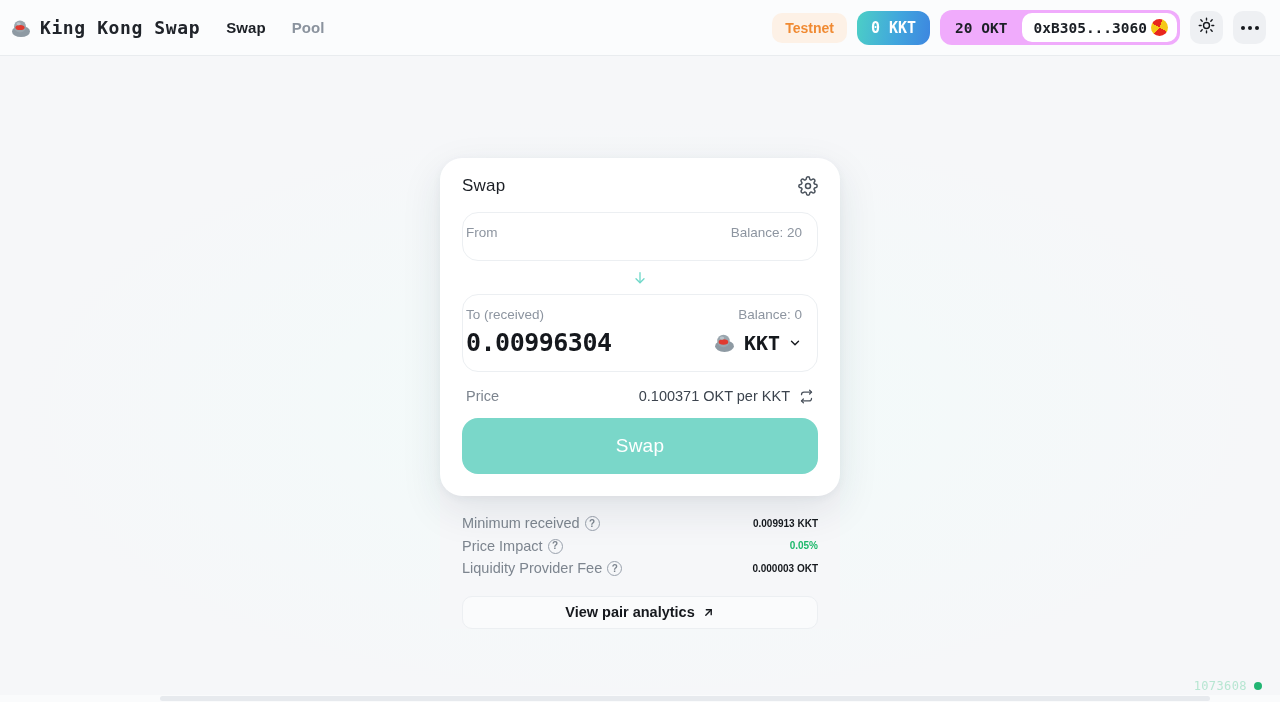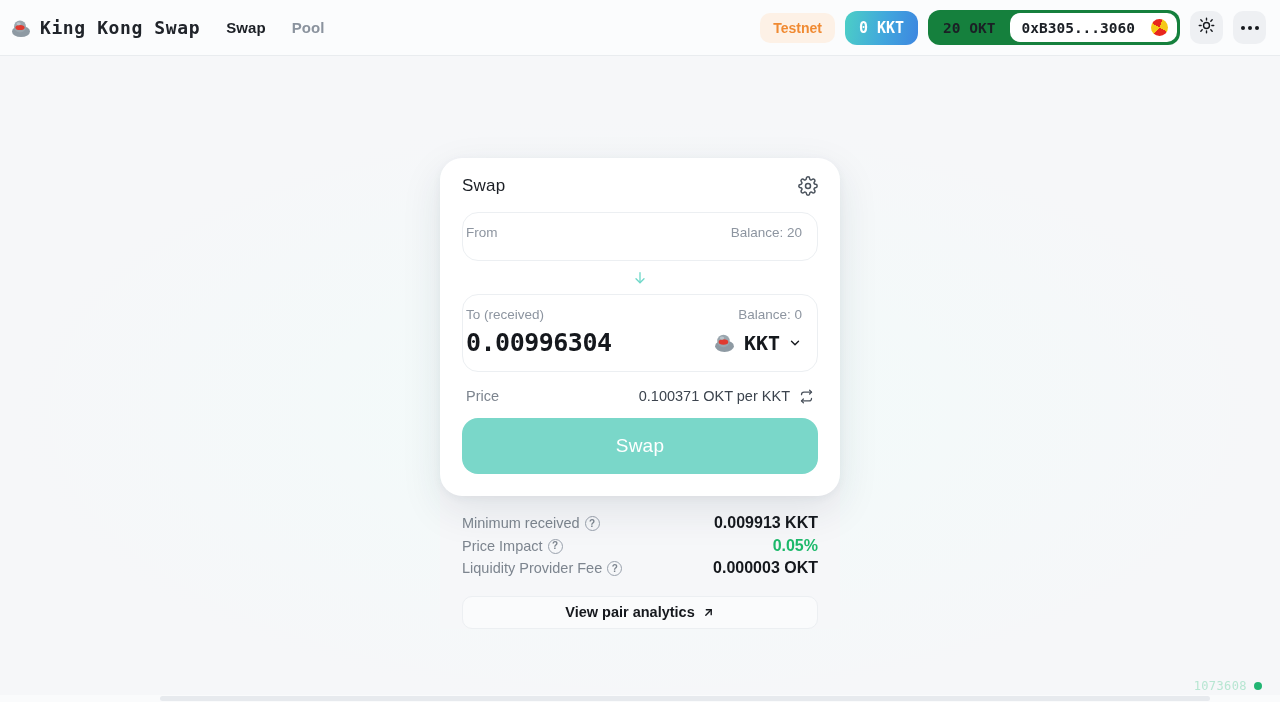--- a/index.html
+++ b/index.html
@@ -65,33 +65,33 @@
     color: #ffffff;
     font-size: 15px;
     font-weight: 700;
     padding: 8px 14px;
     border-radius: 12px;
     cursor: pointer;
     font-family: "DejaVu Sans Mono", monospace;
   }
   .wallet-group {
     display: flex; align-items: center;
-    background: #15803d;
+    background: #f0abfc;
     border-radius: 12px;
     padding: 3px;
     gap: 2px;
   }
   .wallet-balance {
     font-size: 14.5px; font-weight: 700; color: #1b1f25;
     padding: 5px 12px 5px 12px;
     font-family: "DejaVu Sans Mono", monospace;
     cursor: pointer;
   }
   .wallet-addr {
-    display: flex; align-items: center; gap: 16px;
+    display: flex; align-items: center; gap: 4px;
     background: #ffffff;
     border-radius: 10px;
     padding: 6px 9px 6px 12px;
     cursor: pointer;
   }
   .wallet-addr-text {
     font-size: 14.5px; font-weight: 700; color: #1b1f25;
     font-family: "DejaVu Sans Mono", monospace;
   }
   .avatar {
@@ -231,21 +231,21 @@
   .qmark {
     width: 15px; height: 15px; border-radius: 50%;
     border: 1.3px solid #9aa2ad;
     color: #7d858f;
     font-size: 10px;
     display: flex; align-items: center; justify-content: center;
     cursor: pointer;
     font-weight: 600;
     line-height: 1;
   }
-  .detail-val { font-size: 16px; font-weight: 700; color: #15181d; }
+  .detail-val { font-size: 10px; font-weight: 700; color: #15181d; }
   .detail-val.good { color: #1db96b; }
 
   .analytics-btn {
     margin-top: 16px;
     width: 100%;
     height: 33px;
     background: #fafbfc;
     border: 1px solid #eceff2;
     border-radius: 10px;
     display: flex; align-items: center; justify-content: center;

